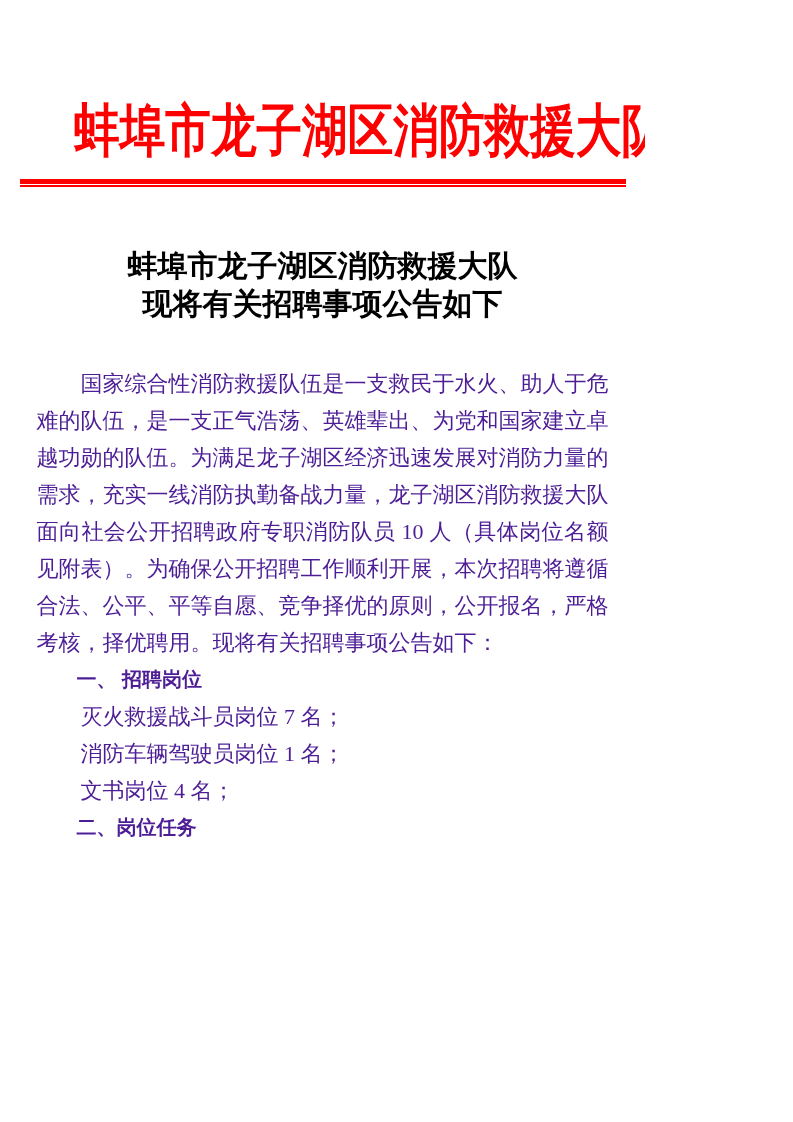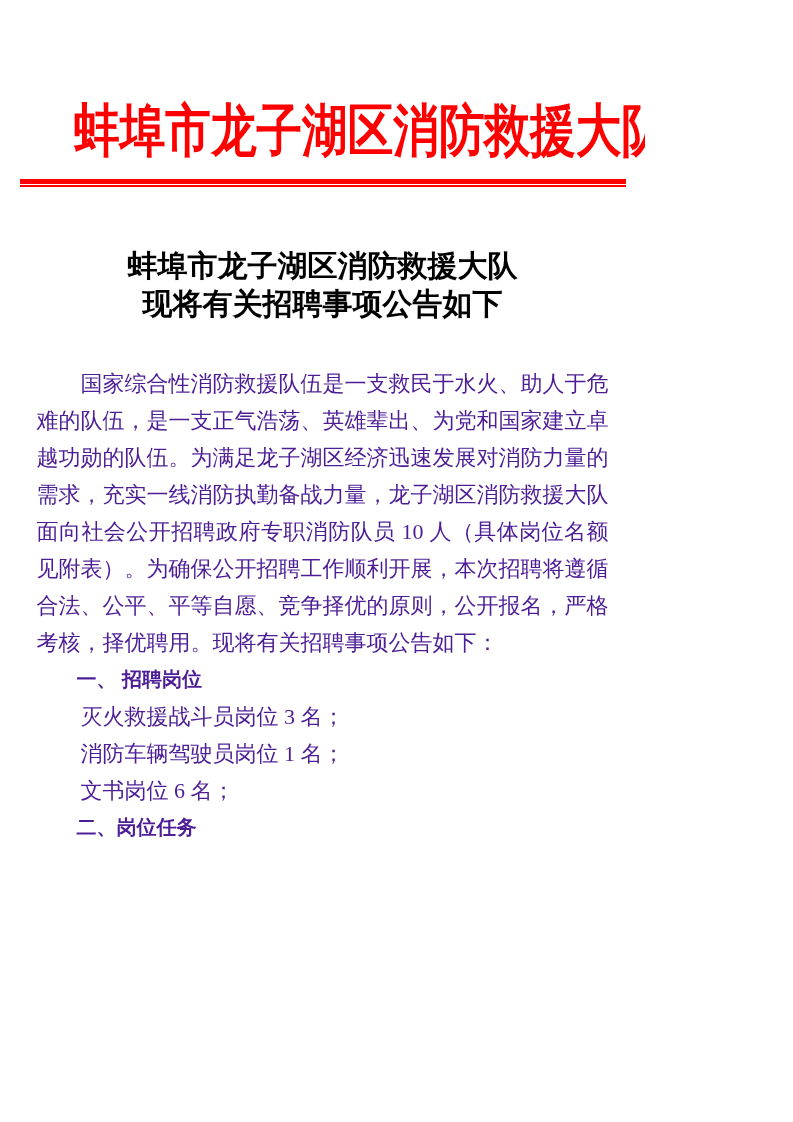--- a/index.html
+++ b/index.html
@@ -97,24 +97,24 @@
   <div class="doc-title">
     <div>蚌埠市龙子湖区消防救援大队</div>
     <div>现将有关招聘事项公告如下</div>
   </div>
 
   <div class="content">
     <p>国家综合性消防救援队伍是一支救民于水火、助人于危难的队伍，是一支正气浩荡、英雄辈出、为党和国家建立卓越功勋的队伍。为满足龙子湖区经济迅速发展对消防力量的需求，充实一线消防执勤备战力量，龙子湖区消防救援大队面向社会公开招聘政府专职消防队员 10 人（具体岗位名额见附表）。为确保公开招聘工作顺利开展，本次招聘将遵循合法、公平、平等自愿、竞争择优的原则，公开报名，严格考核，择优聘用。现将有关招聘事项公告如下：</p>
 
     <p class="heading">一、 招聘岗位</p>
 
-    <p>灭火救援战斗员岗位 3 名；</p>
+    <p>灭火救援战斗员岗位 7 名；</p>
 
     <p>消防车辆驾驶员岗位 1 名；</p>
 
-    <p>文书岗位 6 名；</p>
+    <p>文书岗位 4 名；</p>
 
 
     <p class="heading">二、岗位任务</p>
 
   </div>
 
 </div>
 
 </body></html>

